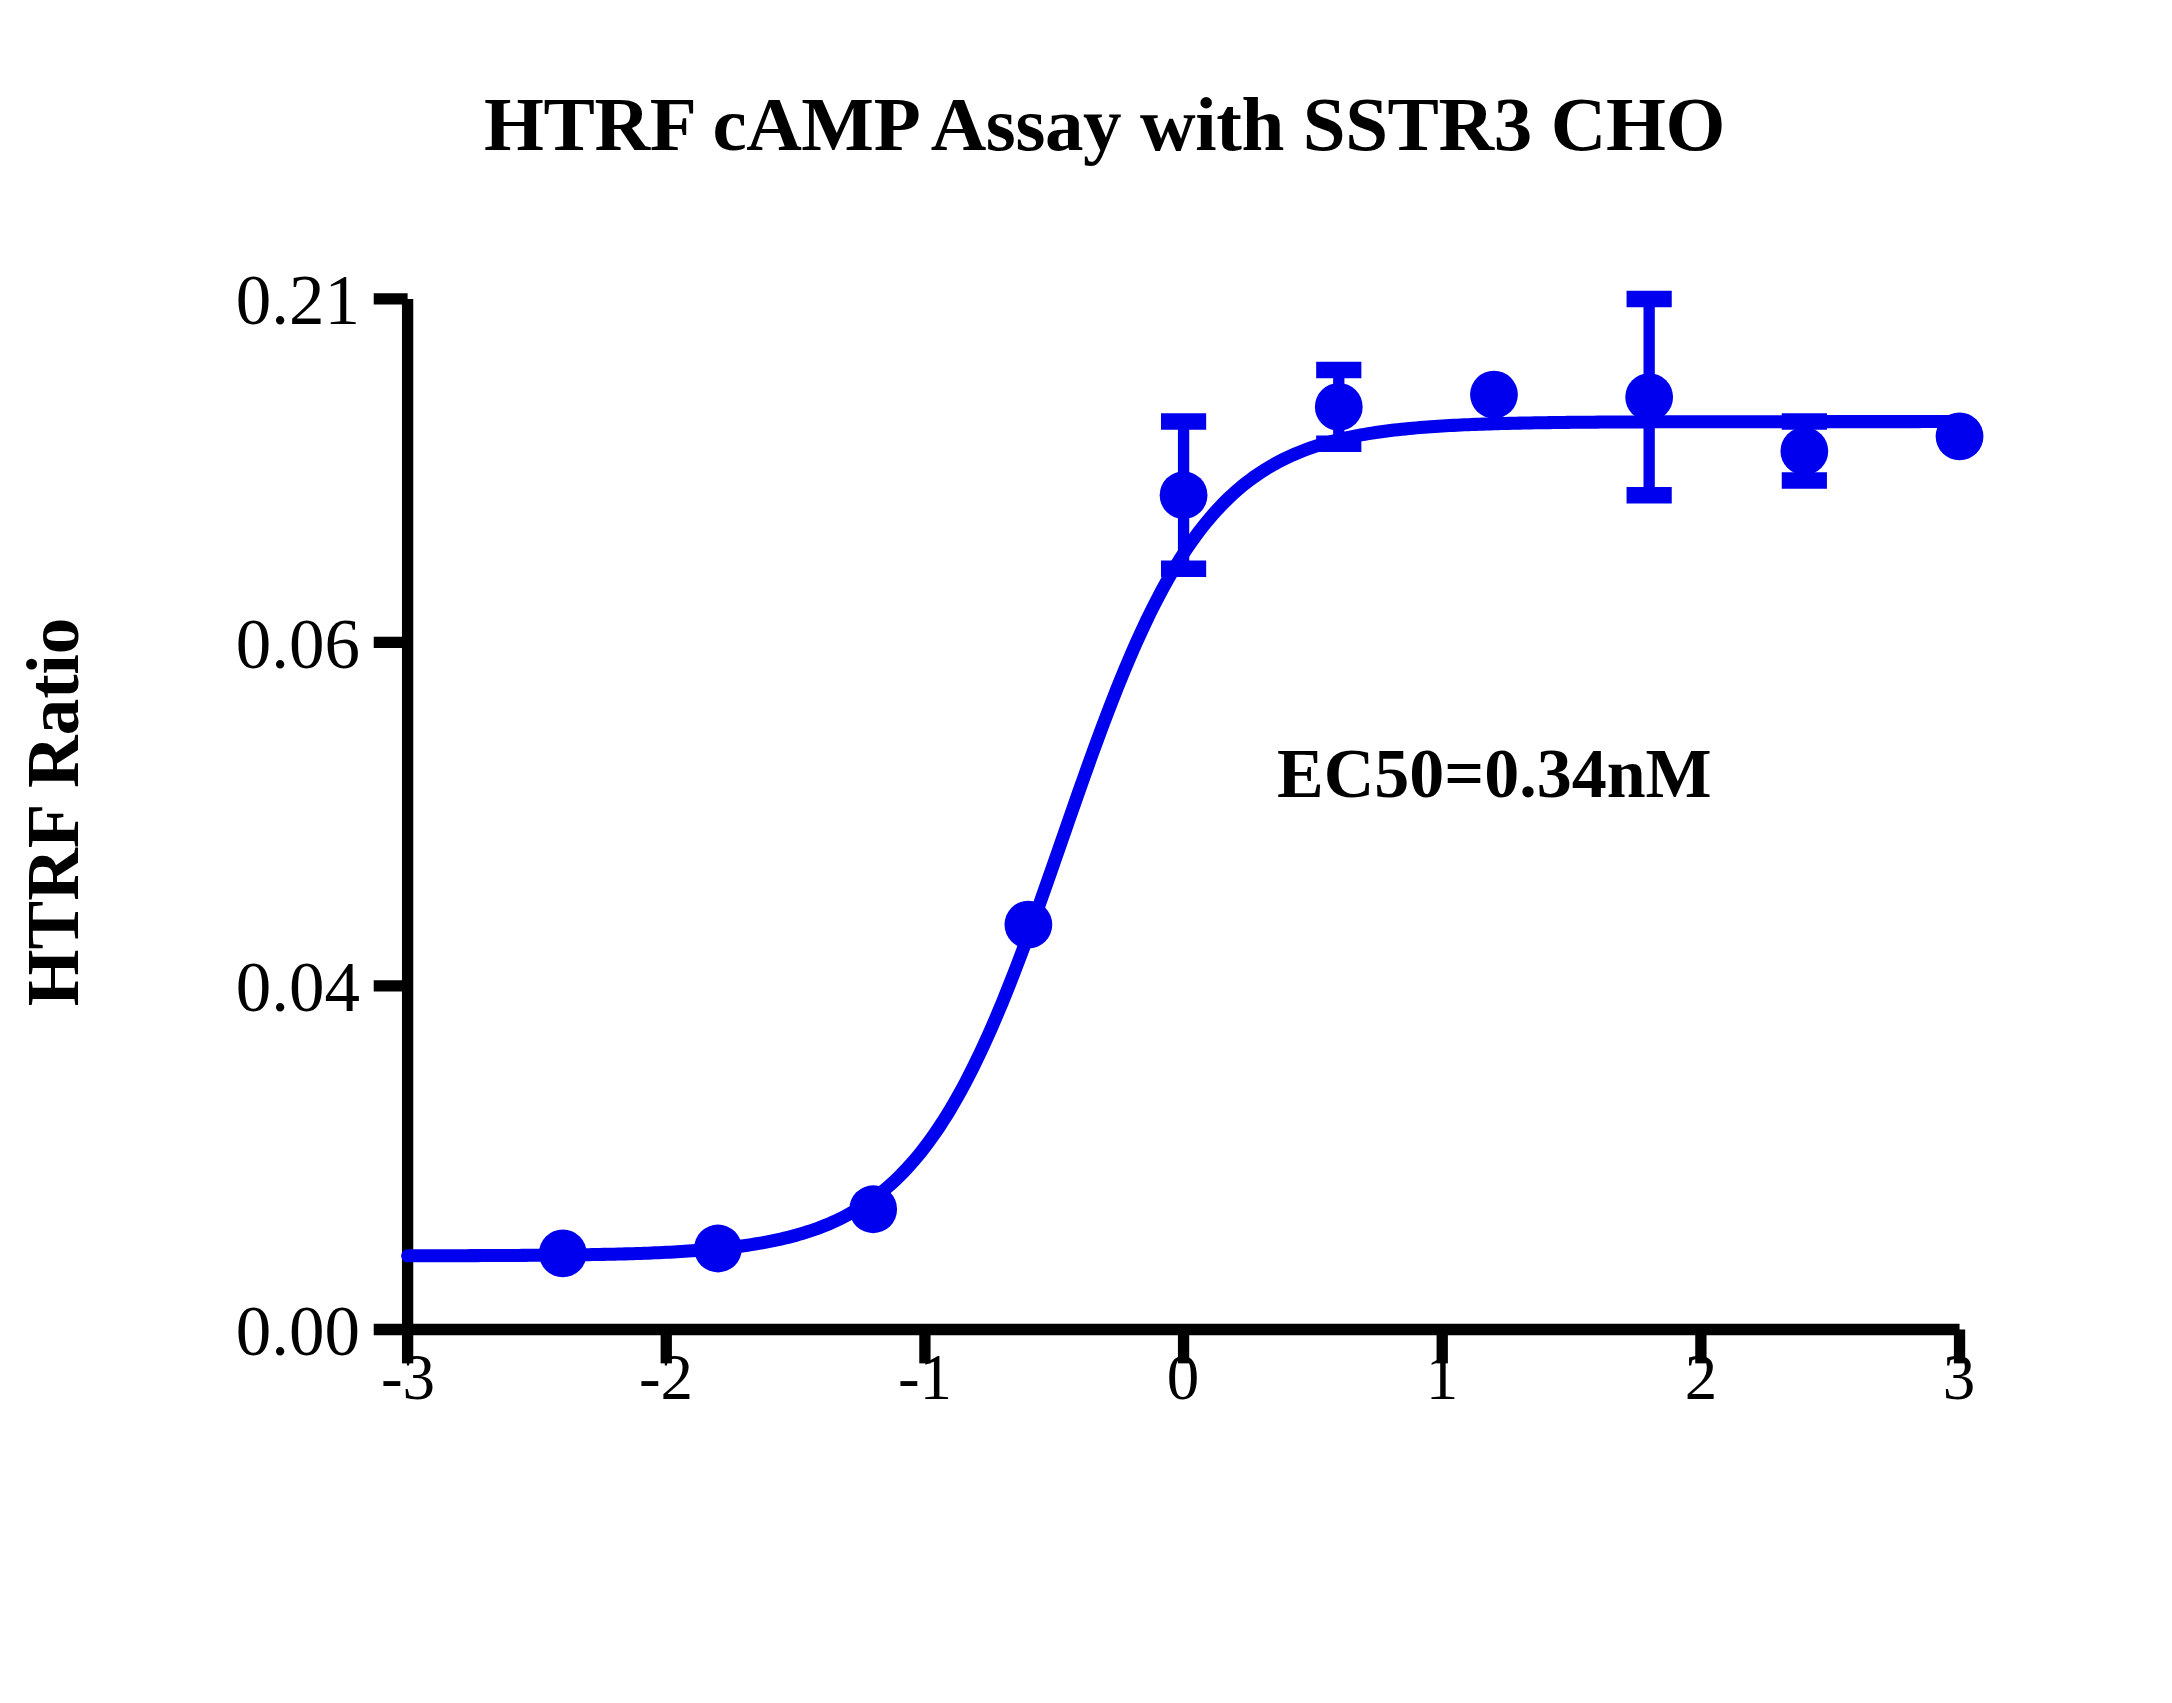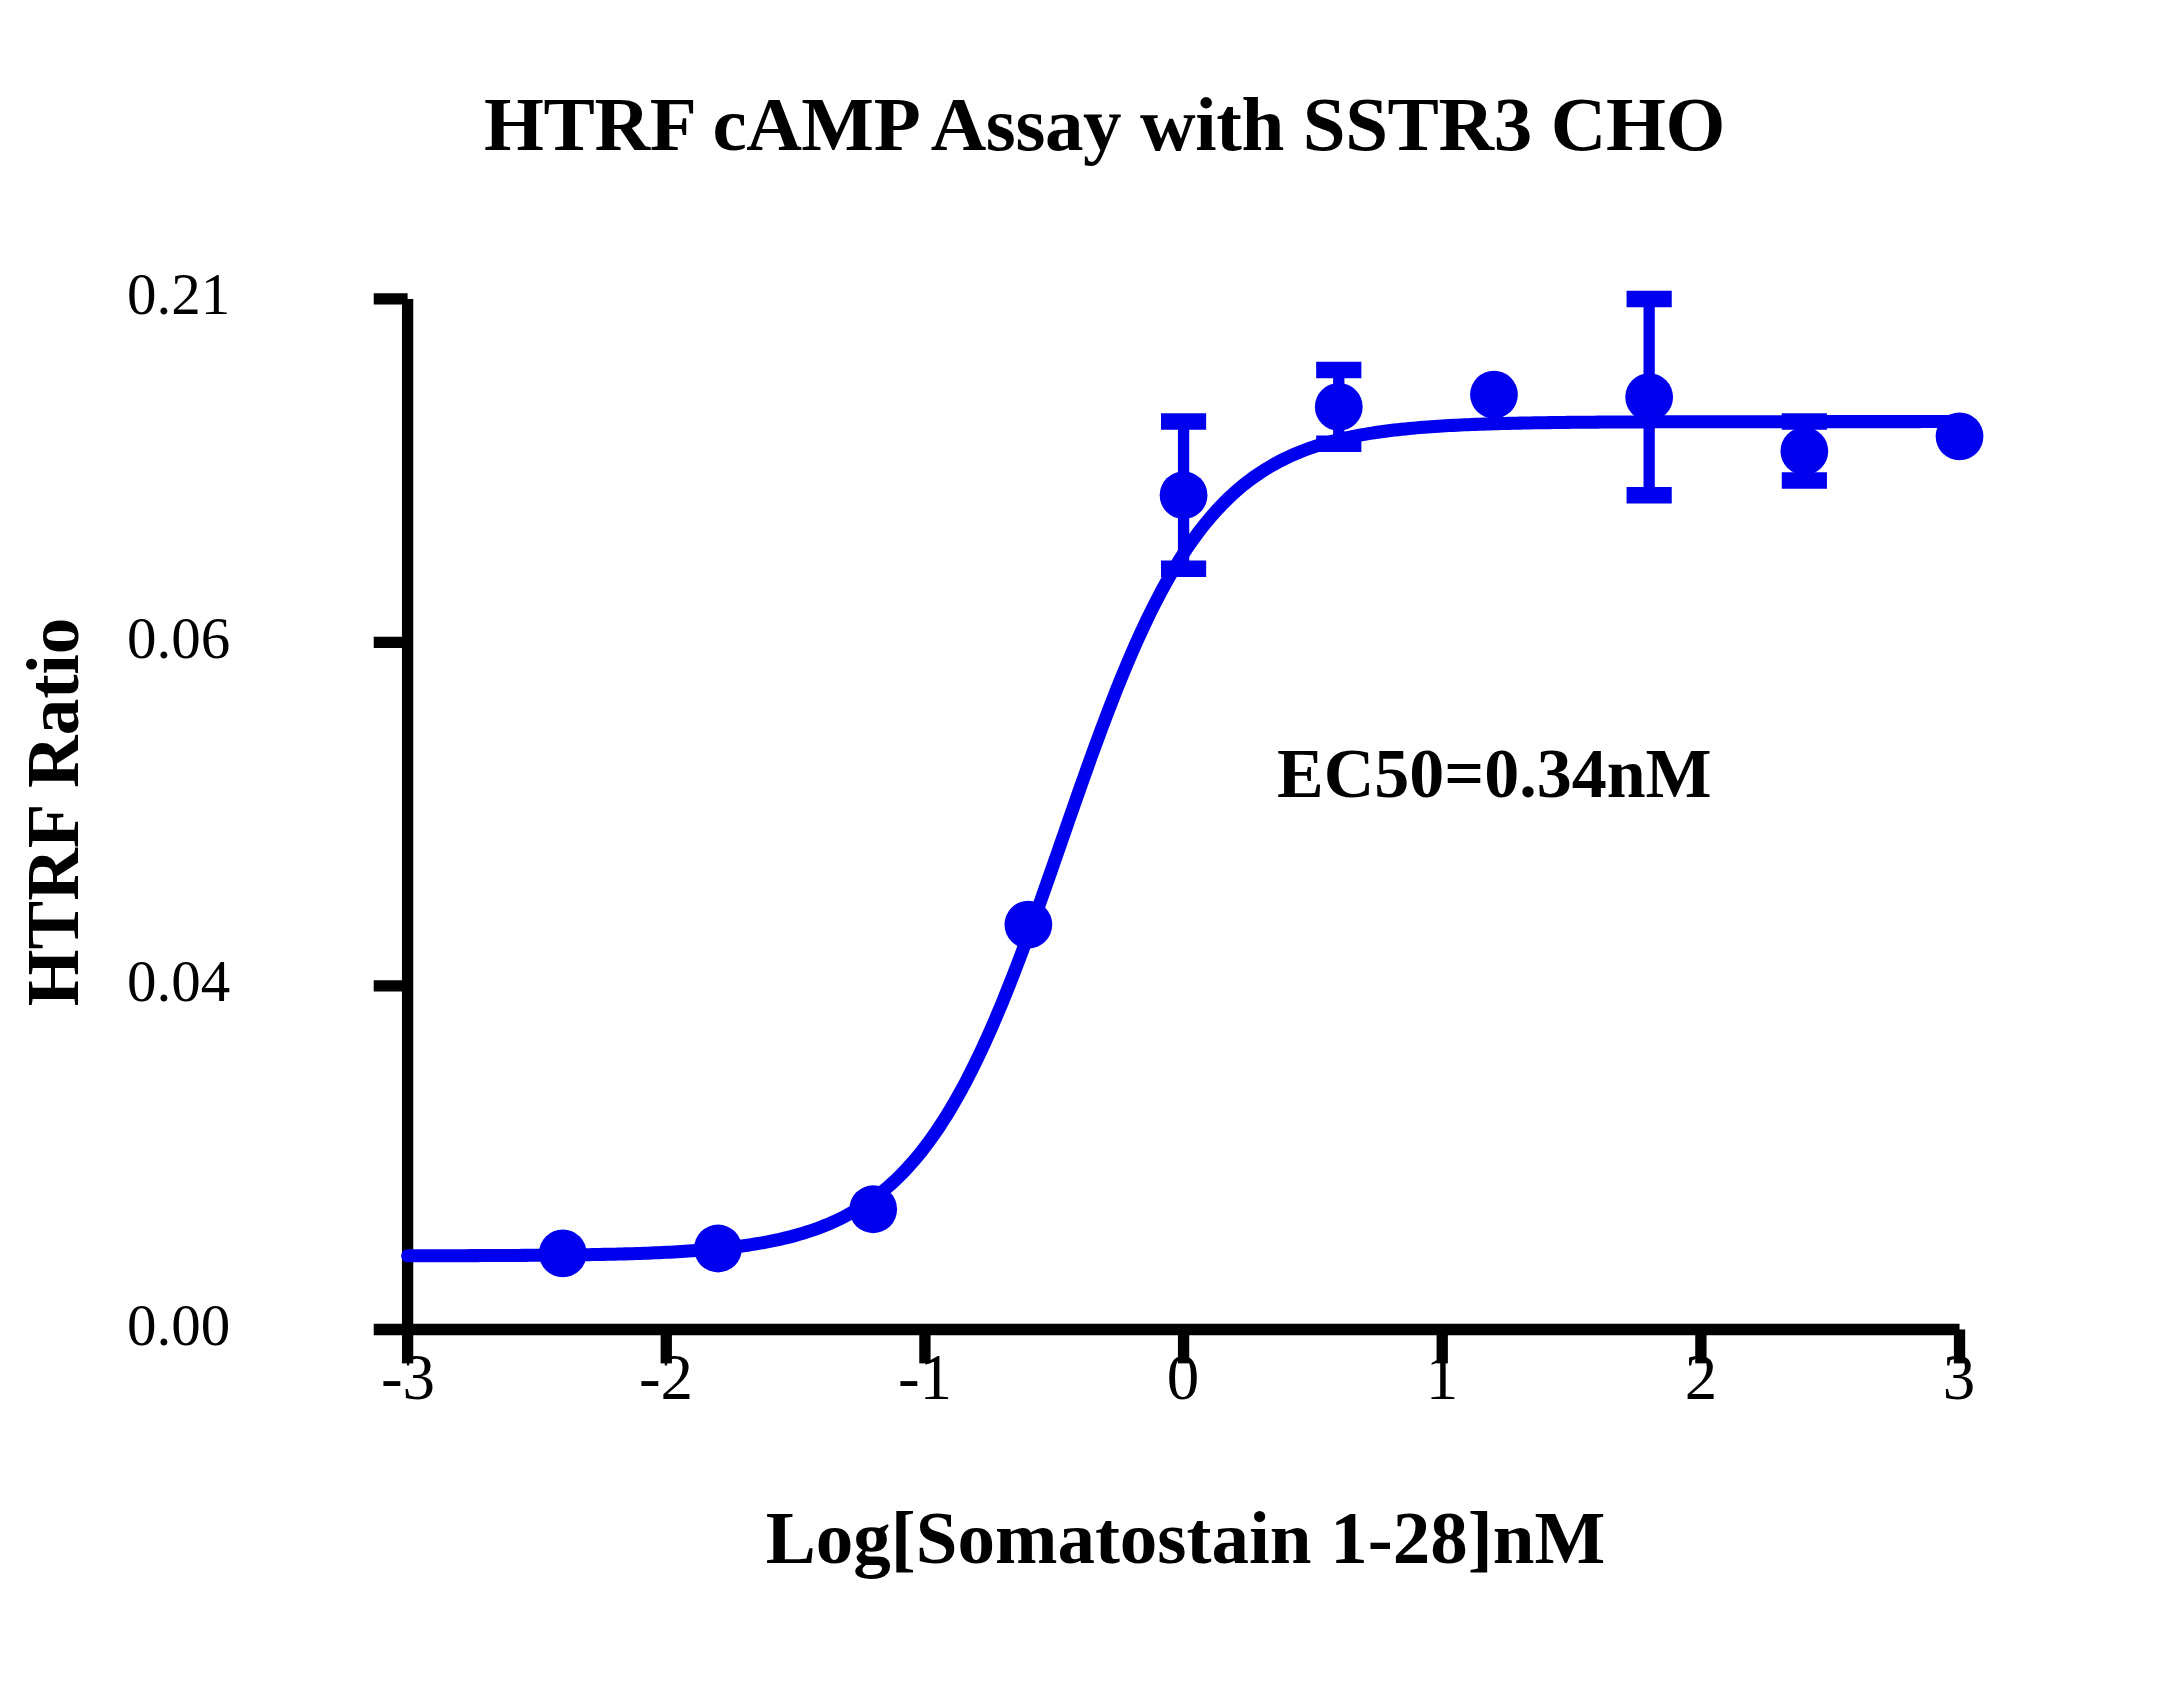--- a/index.html
+++ b/index.html
@@ -43,23 +43,24 @@
     text-align:center;
     font-size:75px;
     font-weight:bold;
     color:#000;
     white-space:nowrap;
   }
 
   
   .y-tick-label {
     position:absolute;
-    right:16px;
+    right:0;
     width:100%;
-    font-size:59px;
+    text-align:right;
+    font-size:71px;
     color:#000;
     white-space:nowrap;
     line-height:1;
   }
   .y-ticklabels { position:absolute; left:143px; width:217px; top:0; height:1704px; }
 
   .x-ticklabels { position:absolute; left:0; top:0; width:2209px; height:1704px; }
   .x-tick-label {
     position:absolute;
     top:1345px;
@@ -84,21 +85,20 @@
 </style>
 </head>
 <body>
 
 <div id="figure">
 
   <div class="chart-title">HTRF cAMP Assay with SSTR3 CHO</div>
 
   <div class="y-axis-title">HTRF Ratio</div>
 
-  <div class="x-axis-title">Log[Somatostain 1-28]nM</div>
 
   <div class="y-ticklabels" id="y-ticklabels">
       <div class="y-tick-label" style="top: 1296px;">0.00</div>
       <div class="y-tick-label" style="top: 952px;">0.04</div>
       <div class="y-tick-label" style="top: 609px;">0.06</div>
       <div class="y-tick-label" style="top: 265px;">0.21</div>
     </div>
   <div class="x-ticklabels" id="x-ticklabels">
       <div class="x-tick-label" style="left: 408px;">-3</div>
       <div class="x-tick-label" style="left: 666px;">-2</div>

